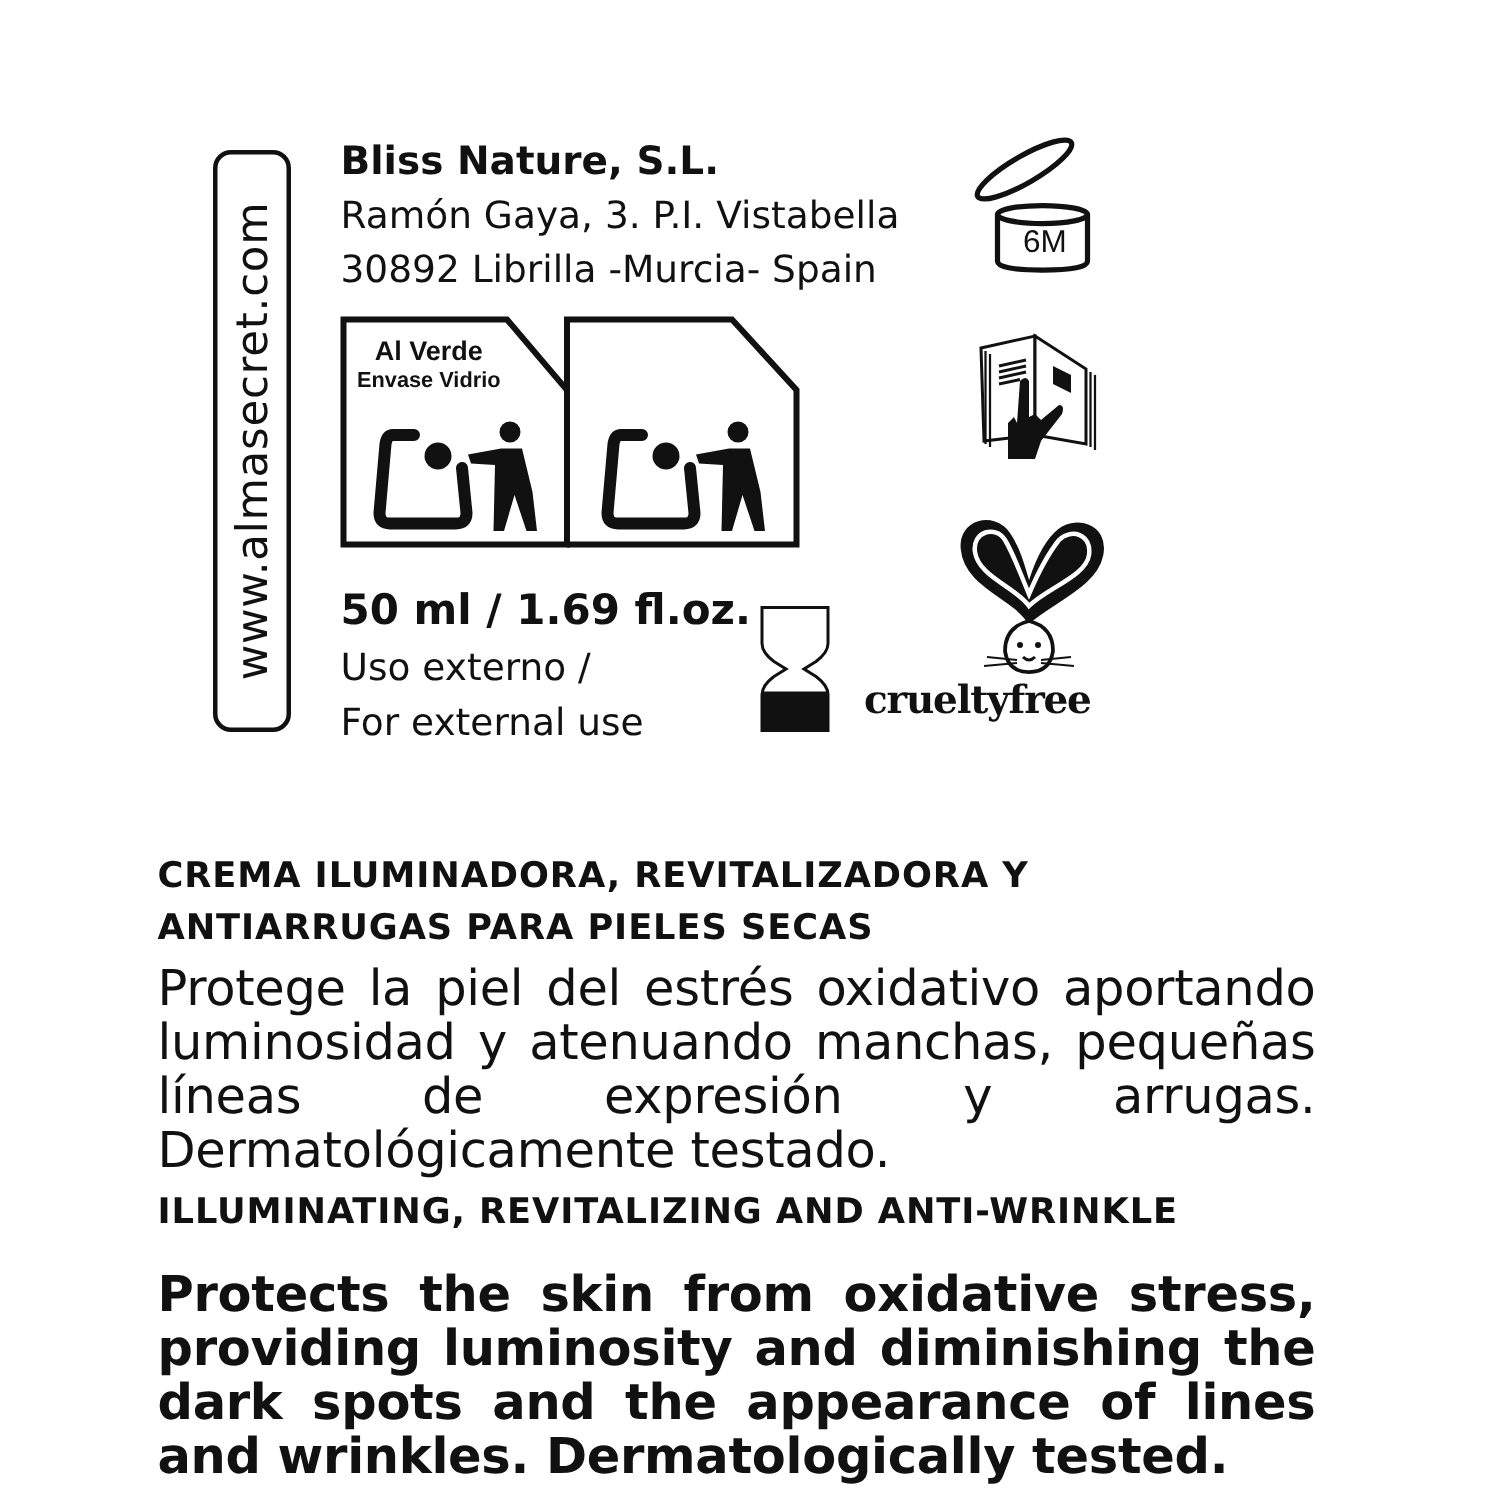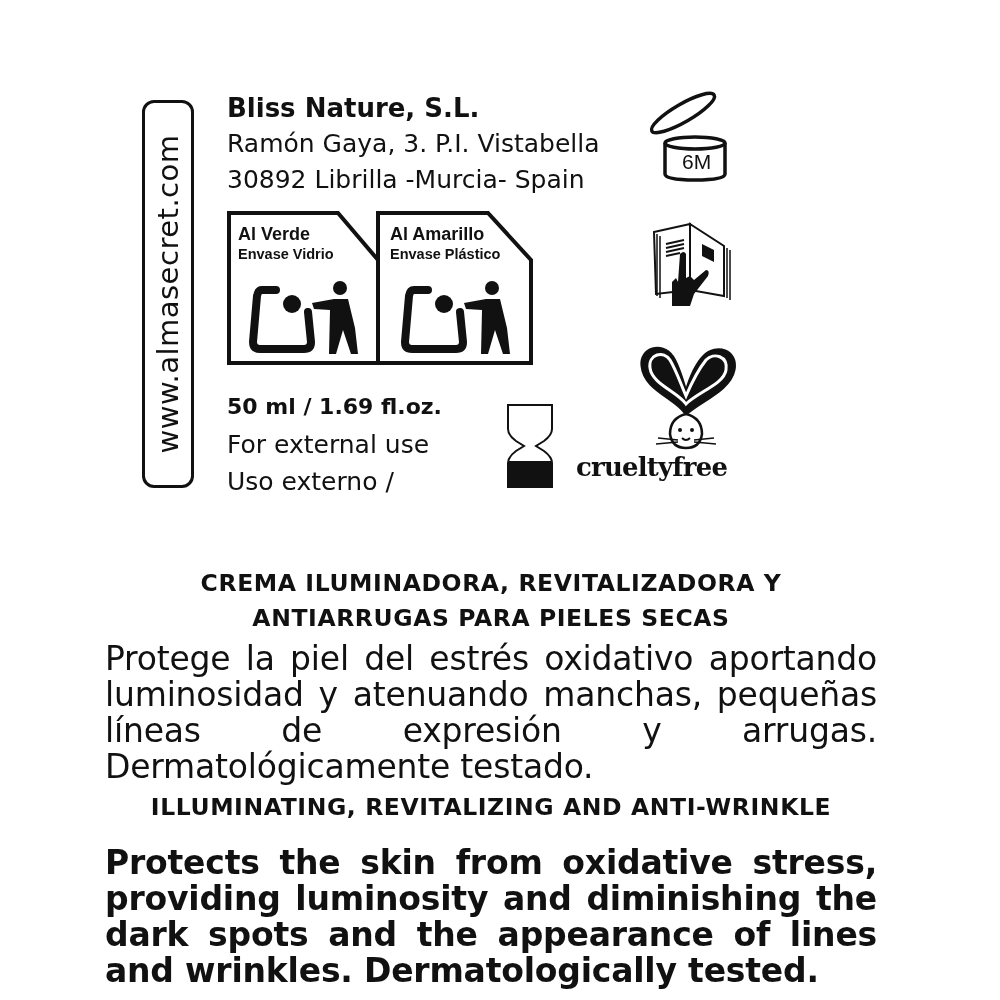--- a/index.html
+++ b/index.html
@@ -8,36 +8,36 @@
 
   
   .url-box { left:142px; top:100px; width:52px; height:388px; border:3px solid #111; border-radius:12px; box-sizing:border-box; }
   .url-text { position:absolute; left:50%; top:50%; transform:translate(-50%,-50%) rotate(-90deg); white-space:nowrap; font-size:29px; letter-spacing:0.5px; color:#111; }
 
   
   .company { left:227px; top:90px; font-size:25px; line-height:36px; }
   .company .name { font-weight:bold; font-size:26px; }
 
   
-  .recycle { left:226px; top:210px; }
+  .recycle { left:226px; top:210px;text-align:center; }
 
   
-  .volume { left:227px; top:390px; font-size:22px; font-weight:bold; line-height:34px; }
+  .volume { left:227px; top:390px; font-size:28px; font-weight:bold; line-height:34px; }
   .usage { left:227px; top:426px; font-size:25px; line-height:37px; }
 
   
   .pao { left:645px; top:88px; }
   .manual { left:650px; top:220px; }
   .cruelty { left:610px; top:342px; }
   .cruelty-text { left:576px; top:452px; font-family:"DejaVu Serif", "Liberation Serif", serif; font-weight:bold; font-size:26px; letter-spacing:-0.8px; }
   .hourglass { left:506px; top:403px; }
 
   
   .desc { left:105px; width:772px; }
-  .heading { font-weight:bold; font-size:23.5px; line-height:35px; letter-spacing:0.6px; text-transform:uppercase;text-align:center; }
+  .heading { font-weight:bold; font-size:23.5px; line-height:35px; letter-spacing:0.6px; text-transform:uppercase; }
   .body-text { font-size:33px; line-height:36px; text-align:justify; text-align-last:left; letter-spacing:-0.2px; }
   .es-head { top:566px; }
   .es-body { top:641px; }
   .en-head { top:758px;margin-top:32px; }
   .en-body { top:845px;font-weight:bold; }
 </style>
 </head>
 <body>
 
 <div class="abs url-box">
@@ -64,30 +64,26 @@
 
     <path d="M202 80 H188 Q184 80 183 86 L179 132 Q179 139 186 139 H230 Q237 139 237 132 L234 102" fill="none" stroke="#111" stroke-width="8" stroke-linecap="round"></path>
     <circle cx="218" cy="94" r="9" fill="#111"></circle>
     <circle cx="266" cy="78" r="7" fill="#111"></circle>
     <path d="M238 93 L260 89 L274 89 L281 118 L284 144 L277 144 L269 120 L262 144 L255 144 L256 100 L240 99 Z" fill="#111"></path>
   </svg>
   <div class="abs" style="left:12px;top:14px;font-family:'Liberation Sans',sans-serif;font-weight:bold;font-size:18px;line-height:20px;">
     <div>Al Verde</div>
     <div style="font-size:14.5px">Envase Vidrio</div>
   </div>
-  <div class="abs" style="left:164px;top:14px;font-family:'Liberation Sans',sans-serif;font-weight:bold;font-size:18px;line-height:20px;">
-    <div>Al Amarillo</div>
-    <div style="font-size:14.5px">Envase Plástico</div>
-  </div>
 </div>
 
 <div class="abs volume">50 ml / 1.69 fl.oz.</div>
 <div class="abs usage">
+  <div>Uso externo /</div>
   <div>For external use</div>
-  <div>Uso externo /</div>
 </div>
 
 <div class="abs hourglass">
   <svg width="48" height="86" viewBox="0 0 48 86">
     <path d="M2 2 H46 V26 Q46 32 38 38 L30 43 L38 48 Q46 54 46 60 V84 H2 V60 Q2 54 10 48 L18 43 L10 38 Q2 32 2 26 Z" fill="#fff" stroke="#111" stroke-width="2"></path>
     <rect x="2" y="58" width="44" height="26" fill="#111"></rect>
   </svg>
 </div>
 
 <div class="abs pao">

